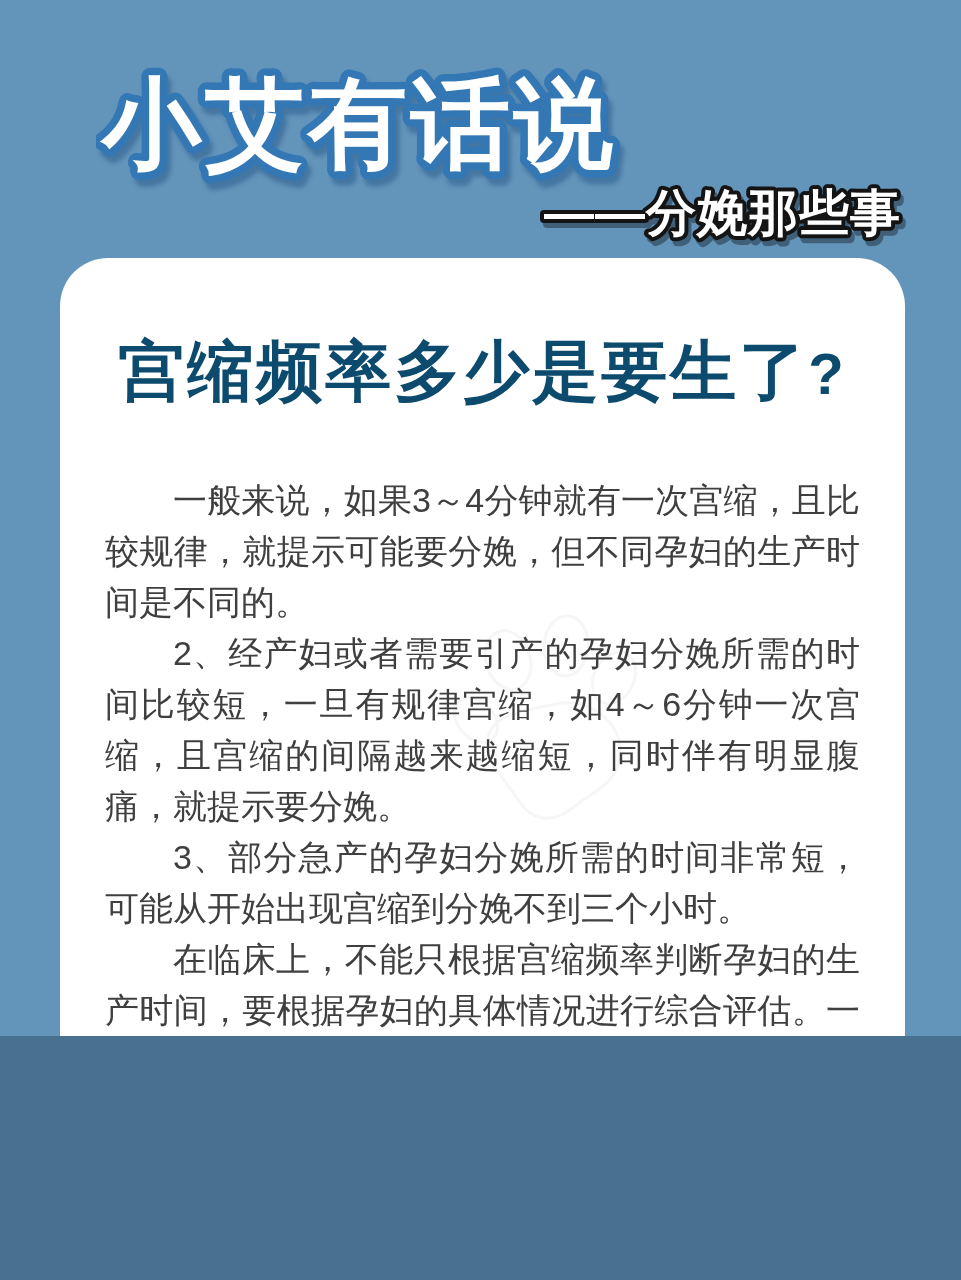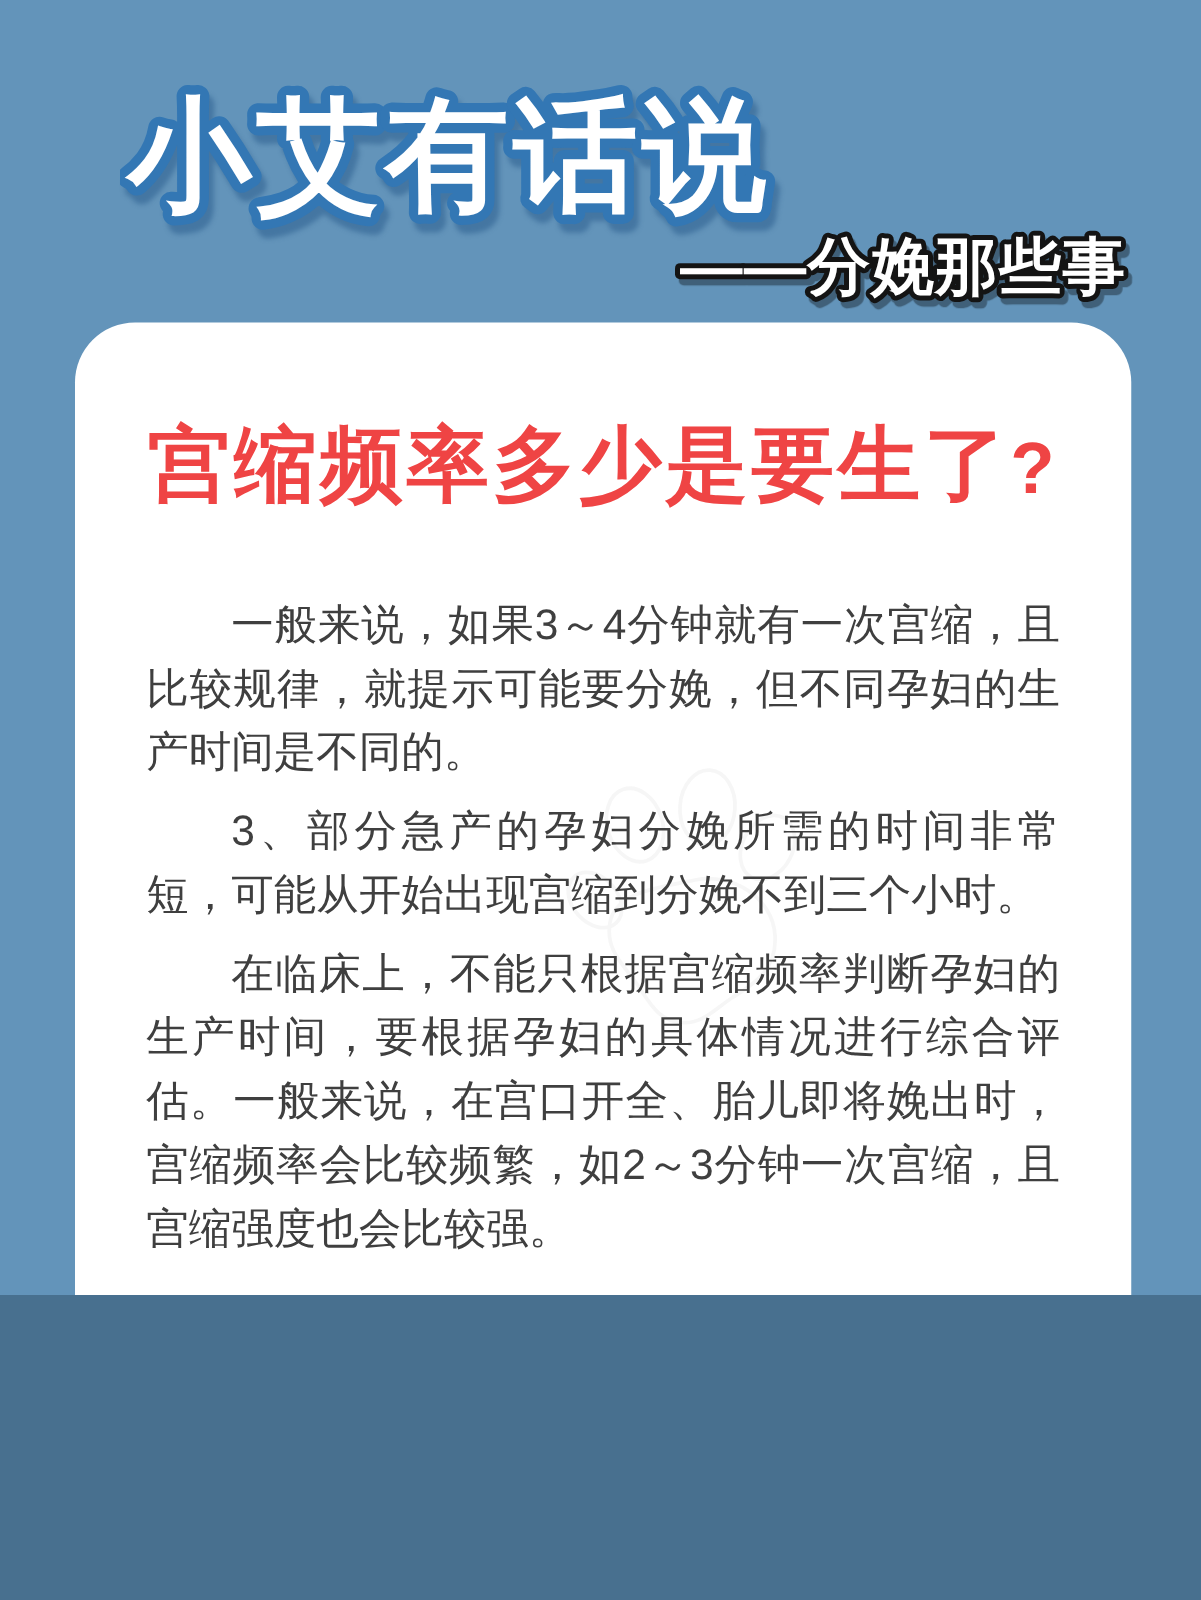--- a/index.html
+++ b/index.html
@@ -71,21 +71,21 @@
     z-index: 2;
     width: 755px;
     margin: 64px auto 0;
     font-size: 34px;
     line-height: 51px;
     text-align: justify;
     text-justify: inter-ideograph;
   }
   .body p {
     text-indent: 2em;
-    margin: 12px;
+    margin: 0;
   }
   
   .paw {
     position: absolute;
     left: 378px;
     top: 350px;
     z-index: 1;
     opacity: 0.55;
   }
 </style>
@@ -105,24 +105,25 @@
   <div class="card">
 
     <svg class="paw" width="230" height="230" viewBox="0 0 230 230" fill="none" stroke="#efefef" stroke-width="3">
       <ellipse cx="70" cy="52" rx="22" ry="30" transform="rotate(-18 70 52)"></ellipse>
       <ellipse cx="128" cy="38" rx="22" ry="30" transform="rotate(4 128 38)"></ellipse>
       <ellipse cx="176" cy="70" rx="20" ry="27" transform="rotate(28 176 70)"></ellipse>
       <ellipse cx="38" cy="112" rx="18" ry="25" transform="rotate(-42 38 112)"></ellipse>
       <path d="M118 96 c30 -6 62 14 64 44 c2 28 -18 40 -34 50 c-14 9 -24 22 -42 20 c-18 -2 -24 -16 -34 -30 c-11 -16 -26 -28 -22 -50 c4 -24 38 -28 68 -34 z"></path>
     </svg>
 
-    <h1 class="heading" style="color:#ef4444;">
+    <h1 class="heading" style="color:#0c4a6e;">
       <span>宫缩频率多少是要生了</span><span class="qmark">?</span>
     </h1>
 
     <div class="body" style="color:#3f3f3f;">
         <p>一般来说，如果3～4分钟就有一次宫缩，且比较规律，就提示可能要分娩，但不同孕妇的生产时间是不同的。</p>
+        <p>2、经产妇或者需要引产的孕妇分娩所需的时间比较短，一旦有规律宫缩，如4～6分钟一次宫缩，且宫缩的间隔越来越缩短，同时伴有明显腹痛，就提示要分娩。</p>
         <p>3、部分急产的孕妇分娩所需的时间非常短，可能从开始出现宫缩到分娩不到三个小时。</p>
         <p>在临床上，不能只根据宫缩频率判断孕妇的生产时间，要根据孕妇的具体情况进行综合评估。一般来说，在宫口开全、胎儿即将娩出时，宫缩频率会比较频繁，如2～3分钟一次宫缩，且宫缩强度也会比较强。</p>
       </div>
 
   </div>
 </div>
 
 </body></html>

